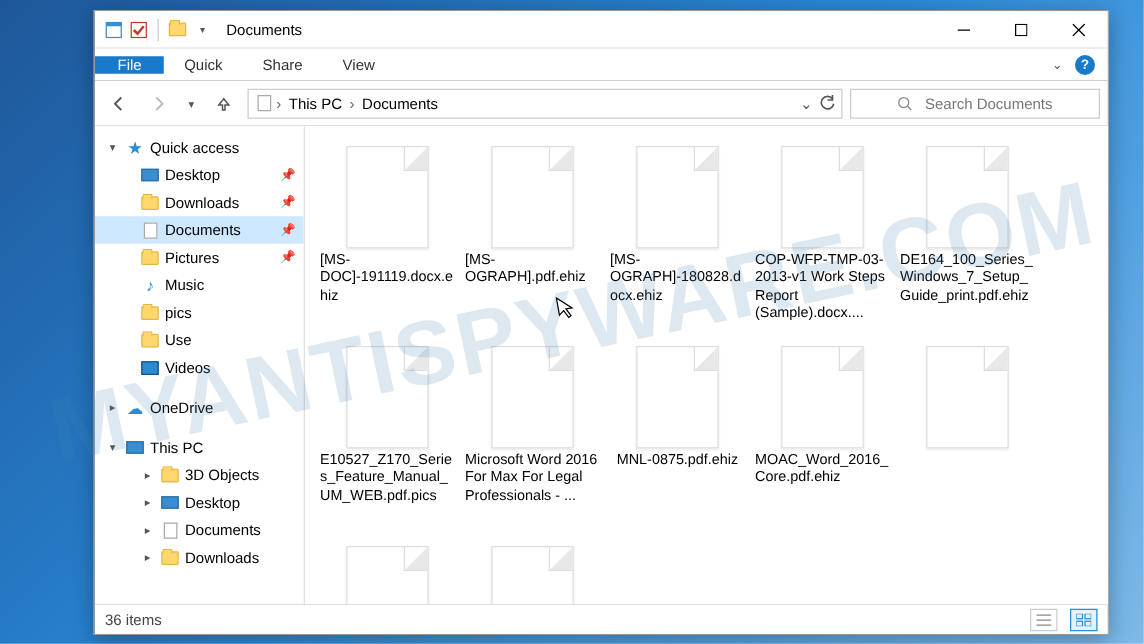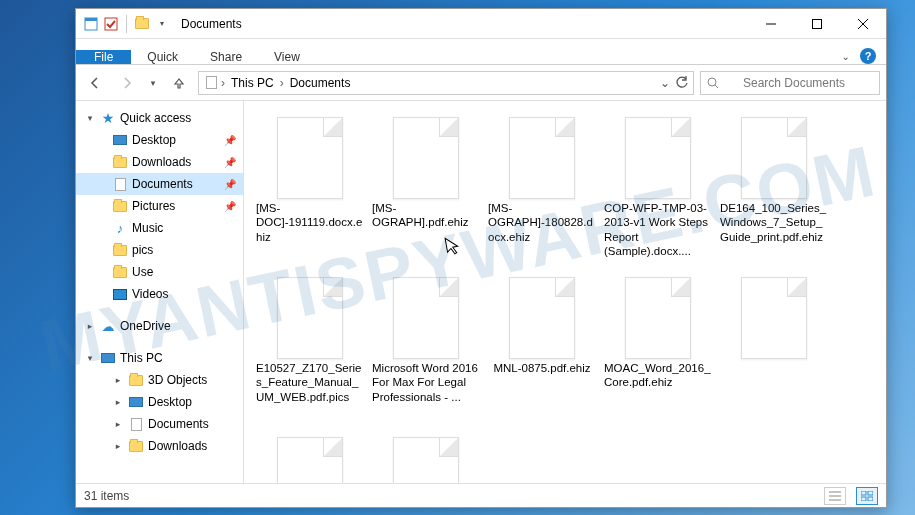--- a/index.html
+++ b/index.html
@@ -39,21 +39,21 @@
   .titlebar-title { margin-left: 10px; color: #000; font-size: 12px; }
   .titlebar-spacer { flex: 1; }
   .win-controls { display: flex; }
   .win-btn { width: 46px; height: 30px; display: flex; align-items: center; justify-content: center; }
   
   .ribbon {
     height: 26px;
     background: #fff;
     border-bottom: 1px solid #d0d0d0;
     display: flex;
-    align-items: flex-end;
+    align-items: center;
     padding-left: 0;
   }
   .ribbon-tab {
     padding: 0 16px;
     display: flex;
     align-items: center;
     font-size: 12px;
     color: #333;
   }
   .ribbon-tab.file {
@@ -89,29 +89,30 @@
     align-items: center;
     padding: 0 4px;
     gap: 2px;
     font-size: 12px;
   }
   .addr-seg { padding: 2px 4px; display:flex; align-items:center; gap:2px; }
   .addr-sep { color:#666; }
   .addr-spacer { flex:1; }
   .addr-drop { display:flex; align-items:center; color:#555; gap:2px; }
   .searchbox {
-    width: 180px;
+    width: 200px;
     height: 24px;
     border: 1px solid #ccc;
     background: #fff;
     display: flex;
     align-items: center;
     padding: 0 6px;
     color: #777;
-    gap: 24px;
+    gap: 10px;
+    justify-content: center;
   }
   
   .mainarea { flex: 1; display: flex; overflow: hidden; }
   .sidebar {
     width: 168px;
     background: #fff;
     border-right: 1px solid #e0e0e0;
     overflow-y: auto;
     padding: 6px 0;
   }
@@ -481,21 +482,21 @@
           <div class="file-label"></div>
         </div>
         <div class="file-item">
           <div class="file-thumb"></div>
           <div class="file-label"></div>
         </div>
       </div>
   </div>
 
   <div class="statusbar">
-    <span>31 items</span>
+    <span>36 items</span>
     <div class="spacer"></div>
     <div class="view-btn">
       <svg width="12" height="10">
           <line x1="0" y1="1" x2="12" y2="1" stroke="#888"></line>
           <line x1="0" y1="5" x2="12" y2="5" stroke="#888"></line>
           <line x1="0" y1="9" x2="12" y2="9" stroke="#888"></line>
         </svg>
     </div>
     <div class="view-btn active">
       <svg width="12" height="10">

